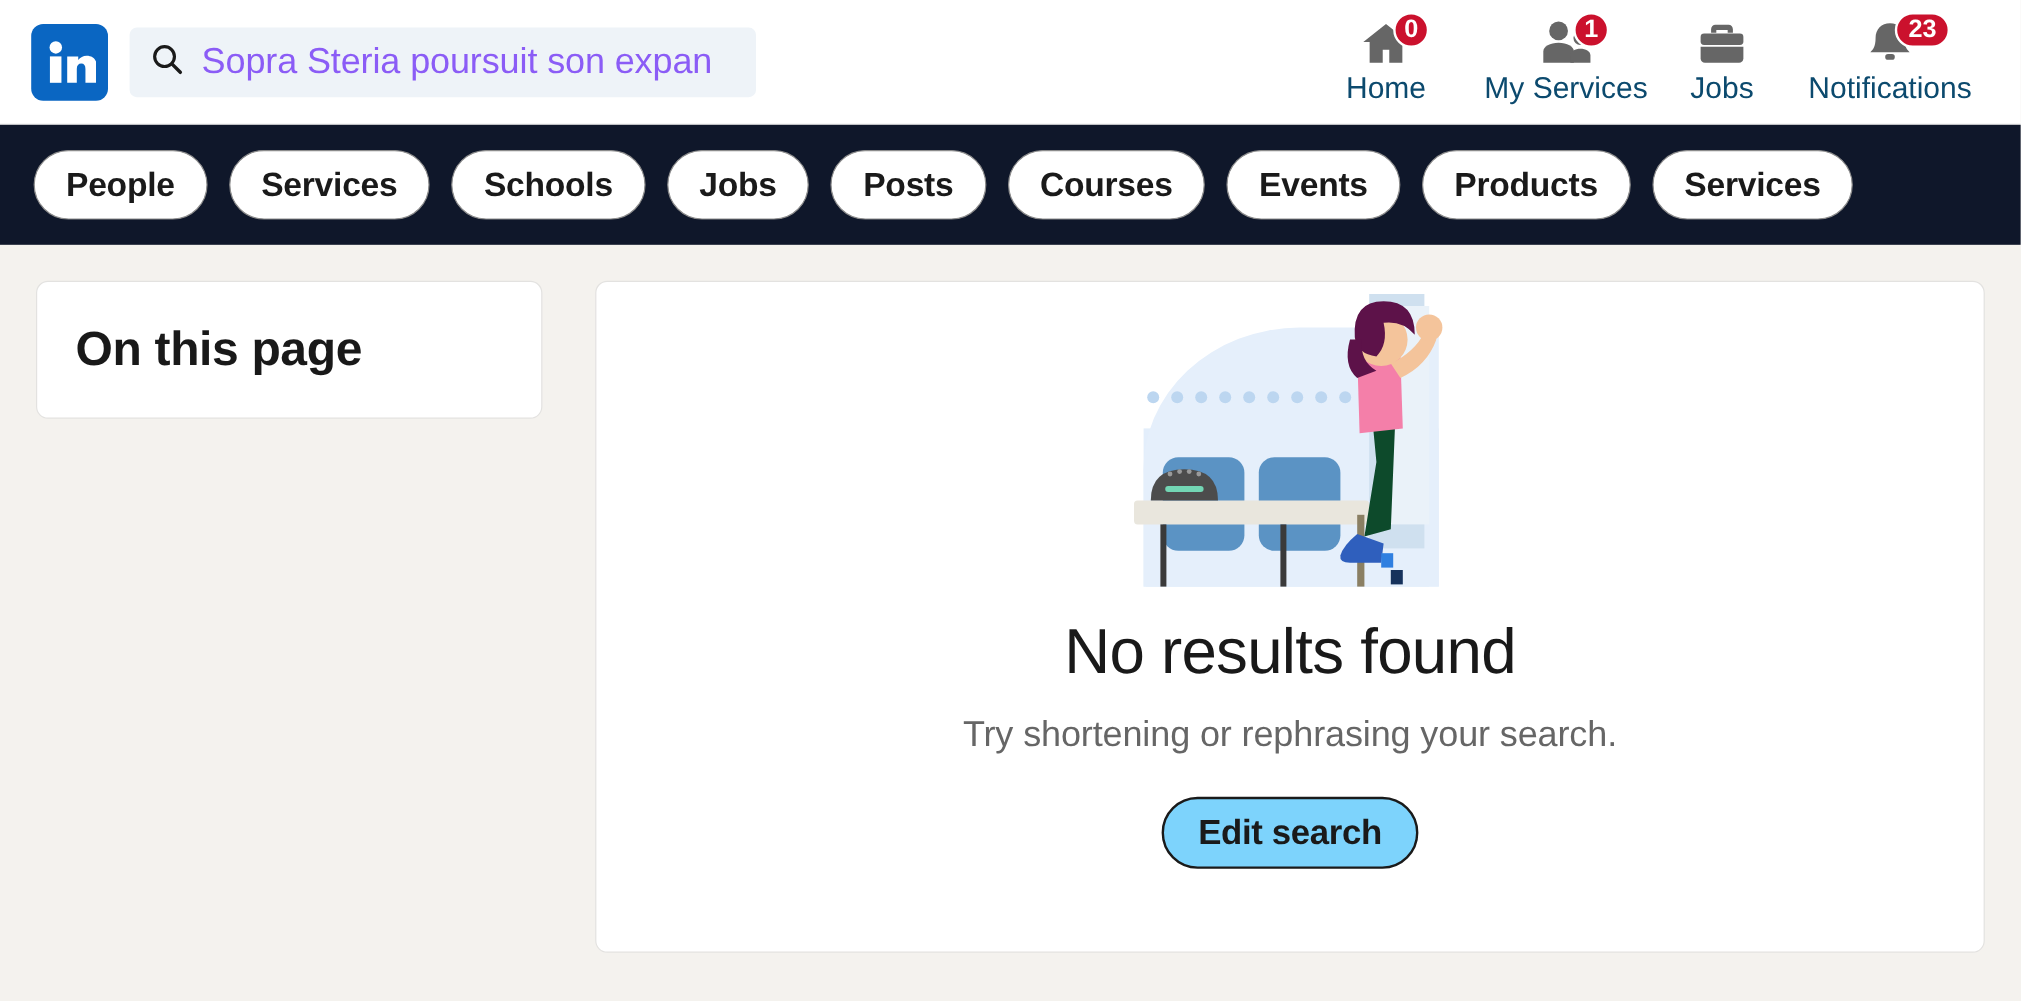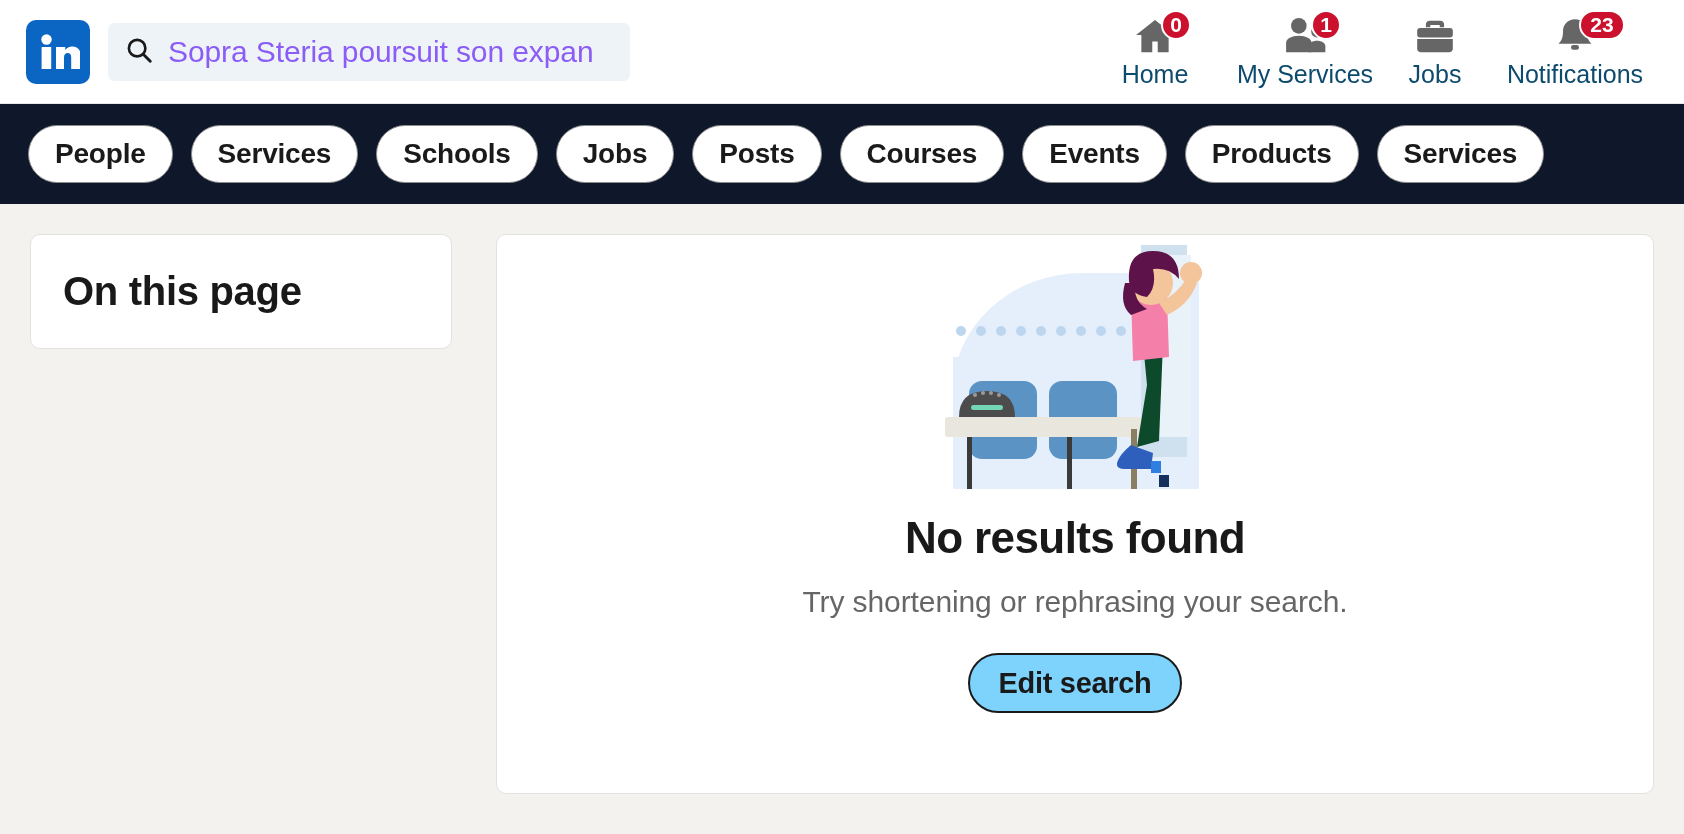--- a/index.html
+++ b/index.html
@@ -200,22 +200,22 @@
   .illustration {
     width: 260px;
     height: 250px;
     position: relative;
     margin-top: 0;
   }
   .illustration svg { display: block; }
 
   .empty-title {
     margin-top: 24px;
-    font-size: 44px;
-    font-weight: 700;
+    font-size: 53px;
+    font-weight: 400;
     color: #000000e6;
     letter-spacing: -0.6px;
   }
   .empty-sub {
     margin-top: 22px;
     font-size: 30px;
     color: #666666;
     letter-spacing: -0.1px;
   }
   .edit-search-btn {

